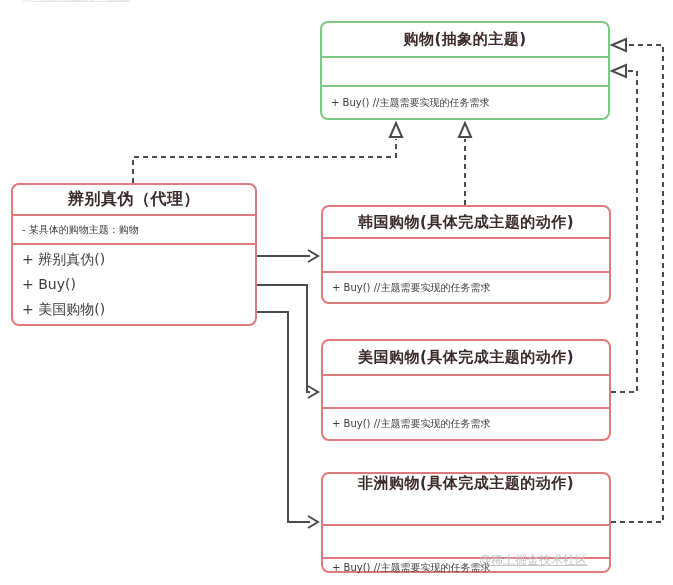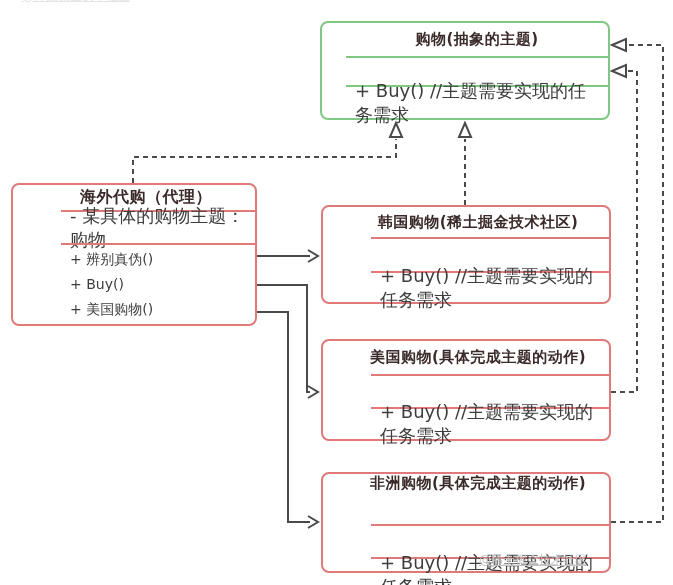--- a/index.html
+++ b/index.html
@@ -11,41 +11,40 @@
     font-family:"DejaVu Sans","Liberation Sans",sans-serif;
   }
   .box {
     position:absolute;
     background:#fff;
     border:2px solid;
     border-radius:8px;
     box-sizing:border-box;
     display:flex;
     flex-direction:column;
-    padding-left:24px;
   }
   .box.green { border-color:#7fc783; }
   .box.red   { border-color:#e07a7a; }
   .row {
     box-sizing:border-box;
     display:flex;
     align-items:center;
   }
   .row + .row { border-top:2px solid; }
   .green .row + .row { border-top-color:#7fc783; }
-  .red   .row + .row { border-top-color:#e07a7a;margin-left:24px; }
+  .red   .row + .row { border-top-color:#e07a7a; }
   .row-title {
     justify-content:center;
     font-weight:bold;
     font-size:15px;
     color:#3b2a2a;
     letter-spacing:0.5px;
   }
   .row-body {
-    font-size:18px;
+    font-size:10px;
     color:#3d3d3d;
     padding:2px 6px 2px 9px;
   }
   .row-methods {
     flex-direction:column;
     align-items:flex-start;
     justify-content:center;
     font-size:14px;
     color:#3d3d3d;
     padding:2px 6px 2px 9px;
@@ -107,31 +106,31 @@
     </g>
   </svg>
 
   <div class="box green" style="left:320px; top:21px; width:290px; height:99px;">
     <div class="row row-title" style="height:33px;">购物(抽象的主题)</div>
     <div class="row" style="flex:1;"></div>
     <div class="row row-body" style="height:33px;">+ Buy() //主题需要实现的任务需求</div>
   </div>
 
   <div class="box red" style="left:11px; top:183px; width:246px; height:143px;">
-    <div class="row row-title" style="height:35px; font-size:16px;">海外代购（代理）</div>
+    <div class="row row-title" style="height:35px; font-size:16px;">辨别真伪（代理）</div>
     <div class="row row-body" style="height:33px;">- 某具体的购物主题：购物</div>
     <div class="row row-methods" style="flex:1;justify-content:center;">
       <div>+ 辨别真伪()</div>
       <div>+ Buy()</div>
       <div>+ 美国购物()</div>
     </div>
   </div>
 
   <div class="box red" style="left:321px; top:205px; width:290px; height:99px;">
-    <div class="row row-title" style="height:30px;">韩国购物(稀土掘金技术社区)</div>
+    <div class="row row-title" style="height:30px;">韩国购物(具体完成主题的动作)</div>
     <div class="row" style="flex:1;"></div>
     <div class="row row-body" style="height:31px;">+ Buy() //主题需要实现的任务需求</div>
   </div>
 
   <div class="box red" style="left:321px; top:339px; width:290px; height:102px;">
     <div class="row row-title" style="height:33px;">美国购物(具体完成主题的动作)</div>
     <div class="row" style="flex:1;"></div>
     <div class="row row-body" style="height:32px;">+ Buy() //主题需要实现的任务需求</div>
   </div>
 

